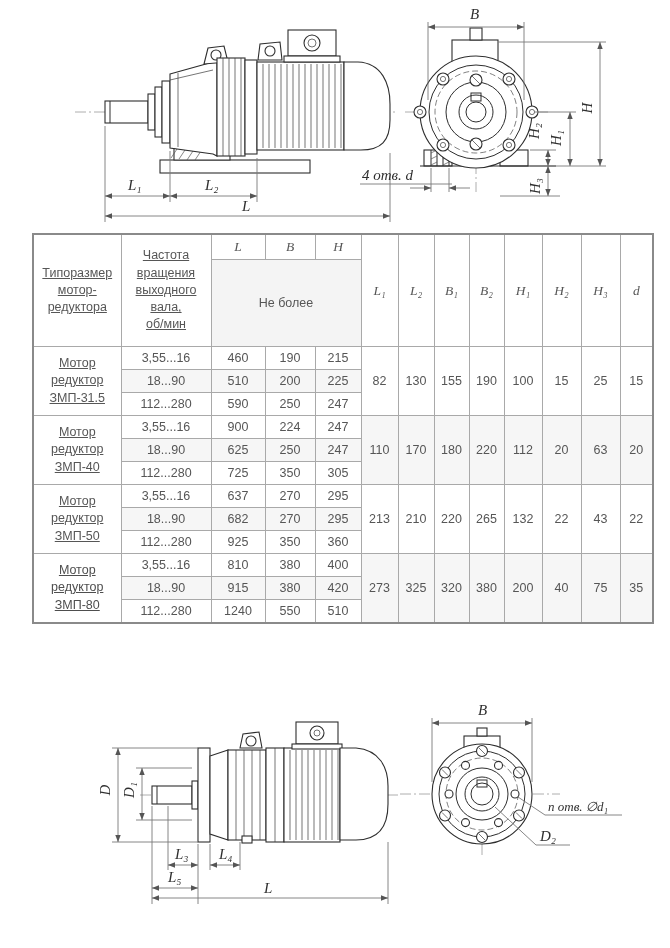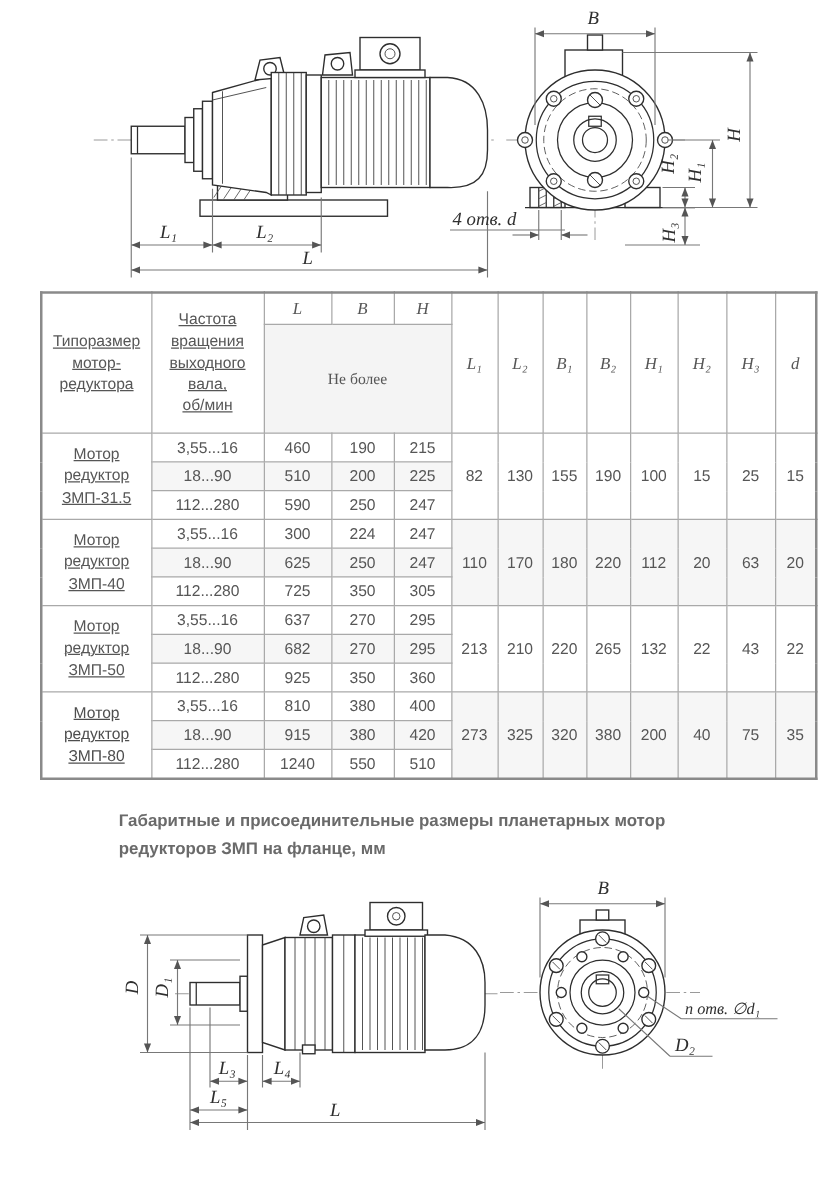--- a/index.html
+++ b/index.html
@@ -25,21 +25,21 @@
   table.dims{border-collapse:collapse;table-layout:fixed;width:620px;
              font-size:12.5px;color:#565656;}
   table.dims{border:2px solid #8a8a8a;}
   table.dims th, table.dims td{border:1px solid #a9a9a9;text-align:center;
              vertical-align:middle;padding:1px 2px;font-weight:normal;background:#fff;}
   table.dims td{height:20px;}
   tr.h1 th{height:22px;}
   tr.h2 th{height:84px;}
   .pre{white-space:pre-line;line-height:1.38;text-decoration:underline;}
   .ital{font-style:italic;font-family:"Liberation Serif",serif;font-size:13.5px;}
-  .nb{background:#f4f4f4 !important;font-family:Liberation Serif, serif;}
+  .nb{background:#f4f4f4 !important;}
   .sh{background:#f6f6f6 !important;}
   .mg{background:#f6f6f6 !important;}
   .boldname{font-weight:bold;color:#4e4e4e;}
 
   
   #caption{position:absolute;left:95px;top:646px;width:515px;
            font-size:13.5px;font-weight:bold;color:#6a6a6a;line-height:1.6;}
 </style>
 </head>
 <body>
@@ -236,21 +236,21 @@
         <td>590</td>
         <td>250</td>
         <td>247</td>
       </tr>
 
       <tr>
         <td rowspan="3" class="pre">Мотор
 редуктор
 ЗМП-40</td>
         <td>3,55...16</td>
-        <td>300</td>
+        <td>900</td>
         <td>224</td>
         <td>247</td>
         <td rowspan="3" class="mg">110</td>
         <td rowspan="3" class="mg">170</td>
         <td rowspan="3" class="mg">180</td>
         <td rowspan="3" class="mg">220</td>
         <td rowspan="3" class="mg">112</td>
         <td rowspan="3" class="mg">20</td>
         <td rowspan="3" class="mg">63</td>
         <td rowspan="3" class="mg">20</td>
@@ -324,21 +324,20 @@
       <tr>
         <td>112...280</td>
         <td>1240</td>
         <td>550</td>
         <td>510</td>
       </tr>
     </tbody>
       </table>
   </div>
 
-  <div id="caption">Габаритные и присоединительные размеры планетарных мотор редукторов ЗМП на фланце, мм</div>
 
   <svg id="botDraw" width="670" height="250" viewBox="0 0 670 250">
     <defs>
       <marker id="ar2" viewBox="0 0 10 10" refX="9" refY="5" markerWidth="9" markerHeight="9" orient="auto-start-reverse">
         <path d="M0,1.5 L9,5 L0,8.5 z" fill="#555"></path>
       </marker>
     </defs>
 
     <g>
       <path class="cl" d="M140,97 H400"></path>

